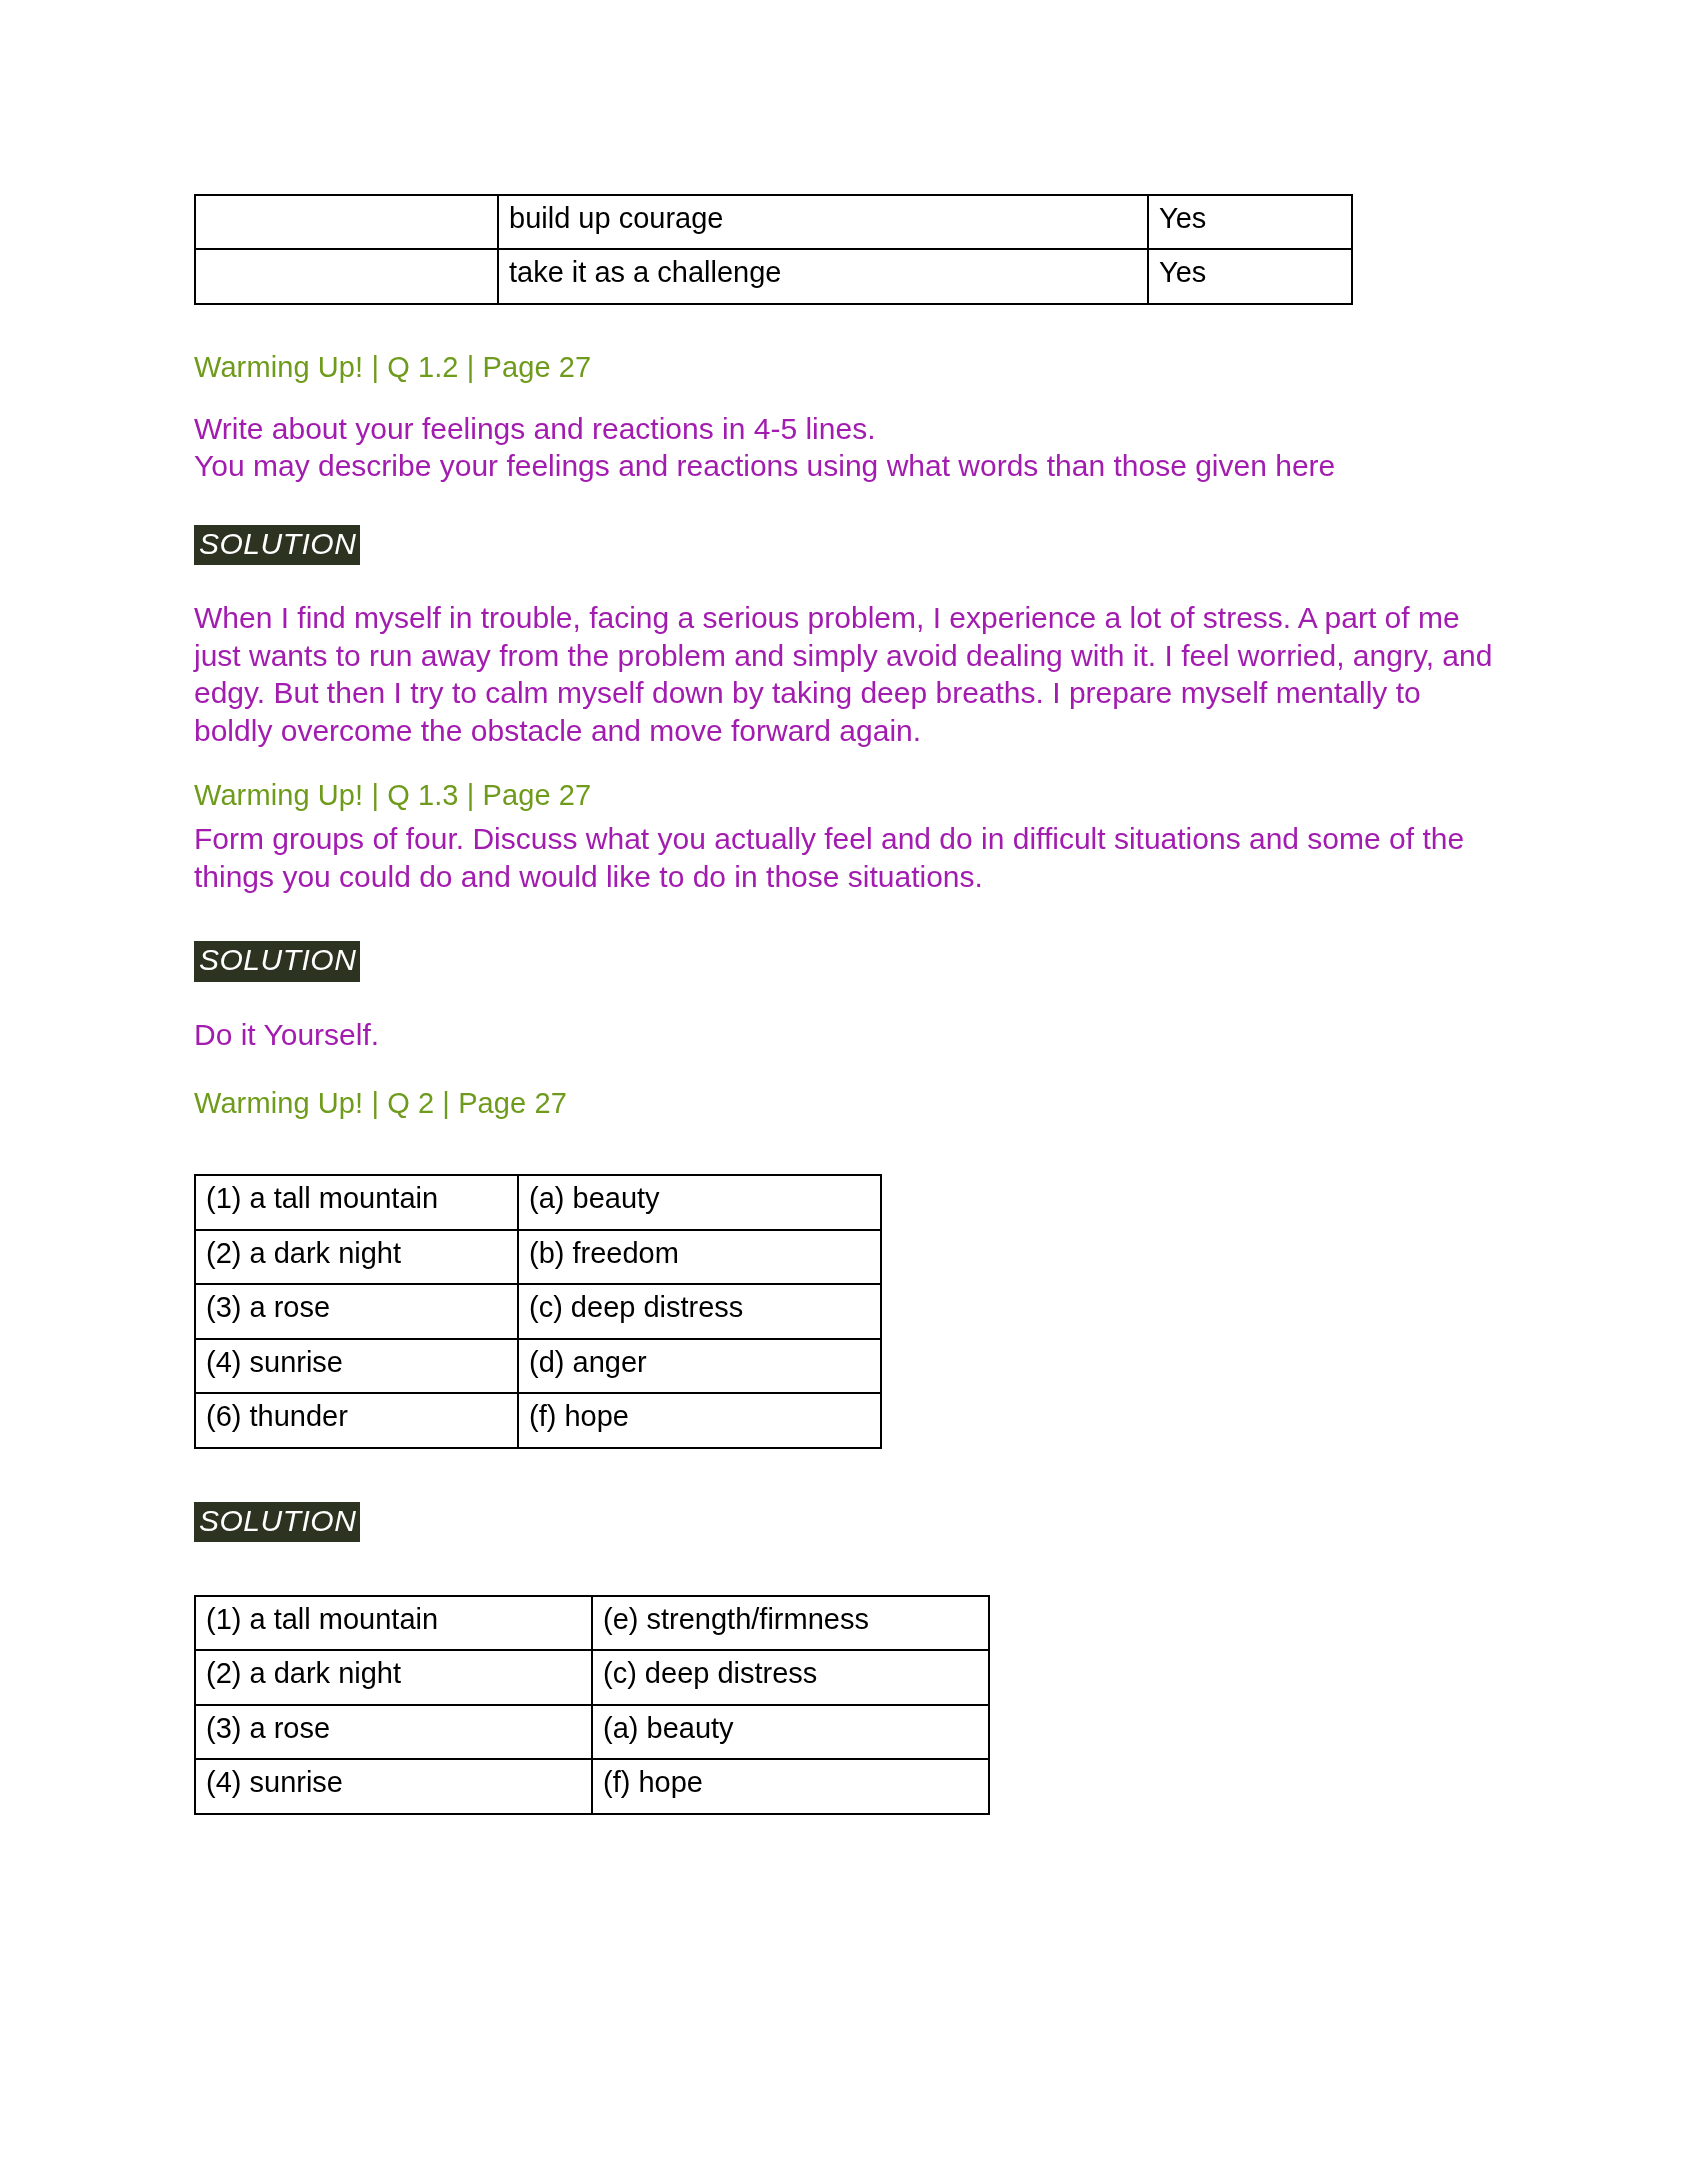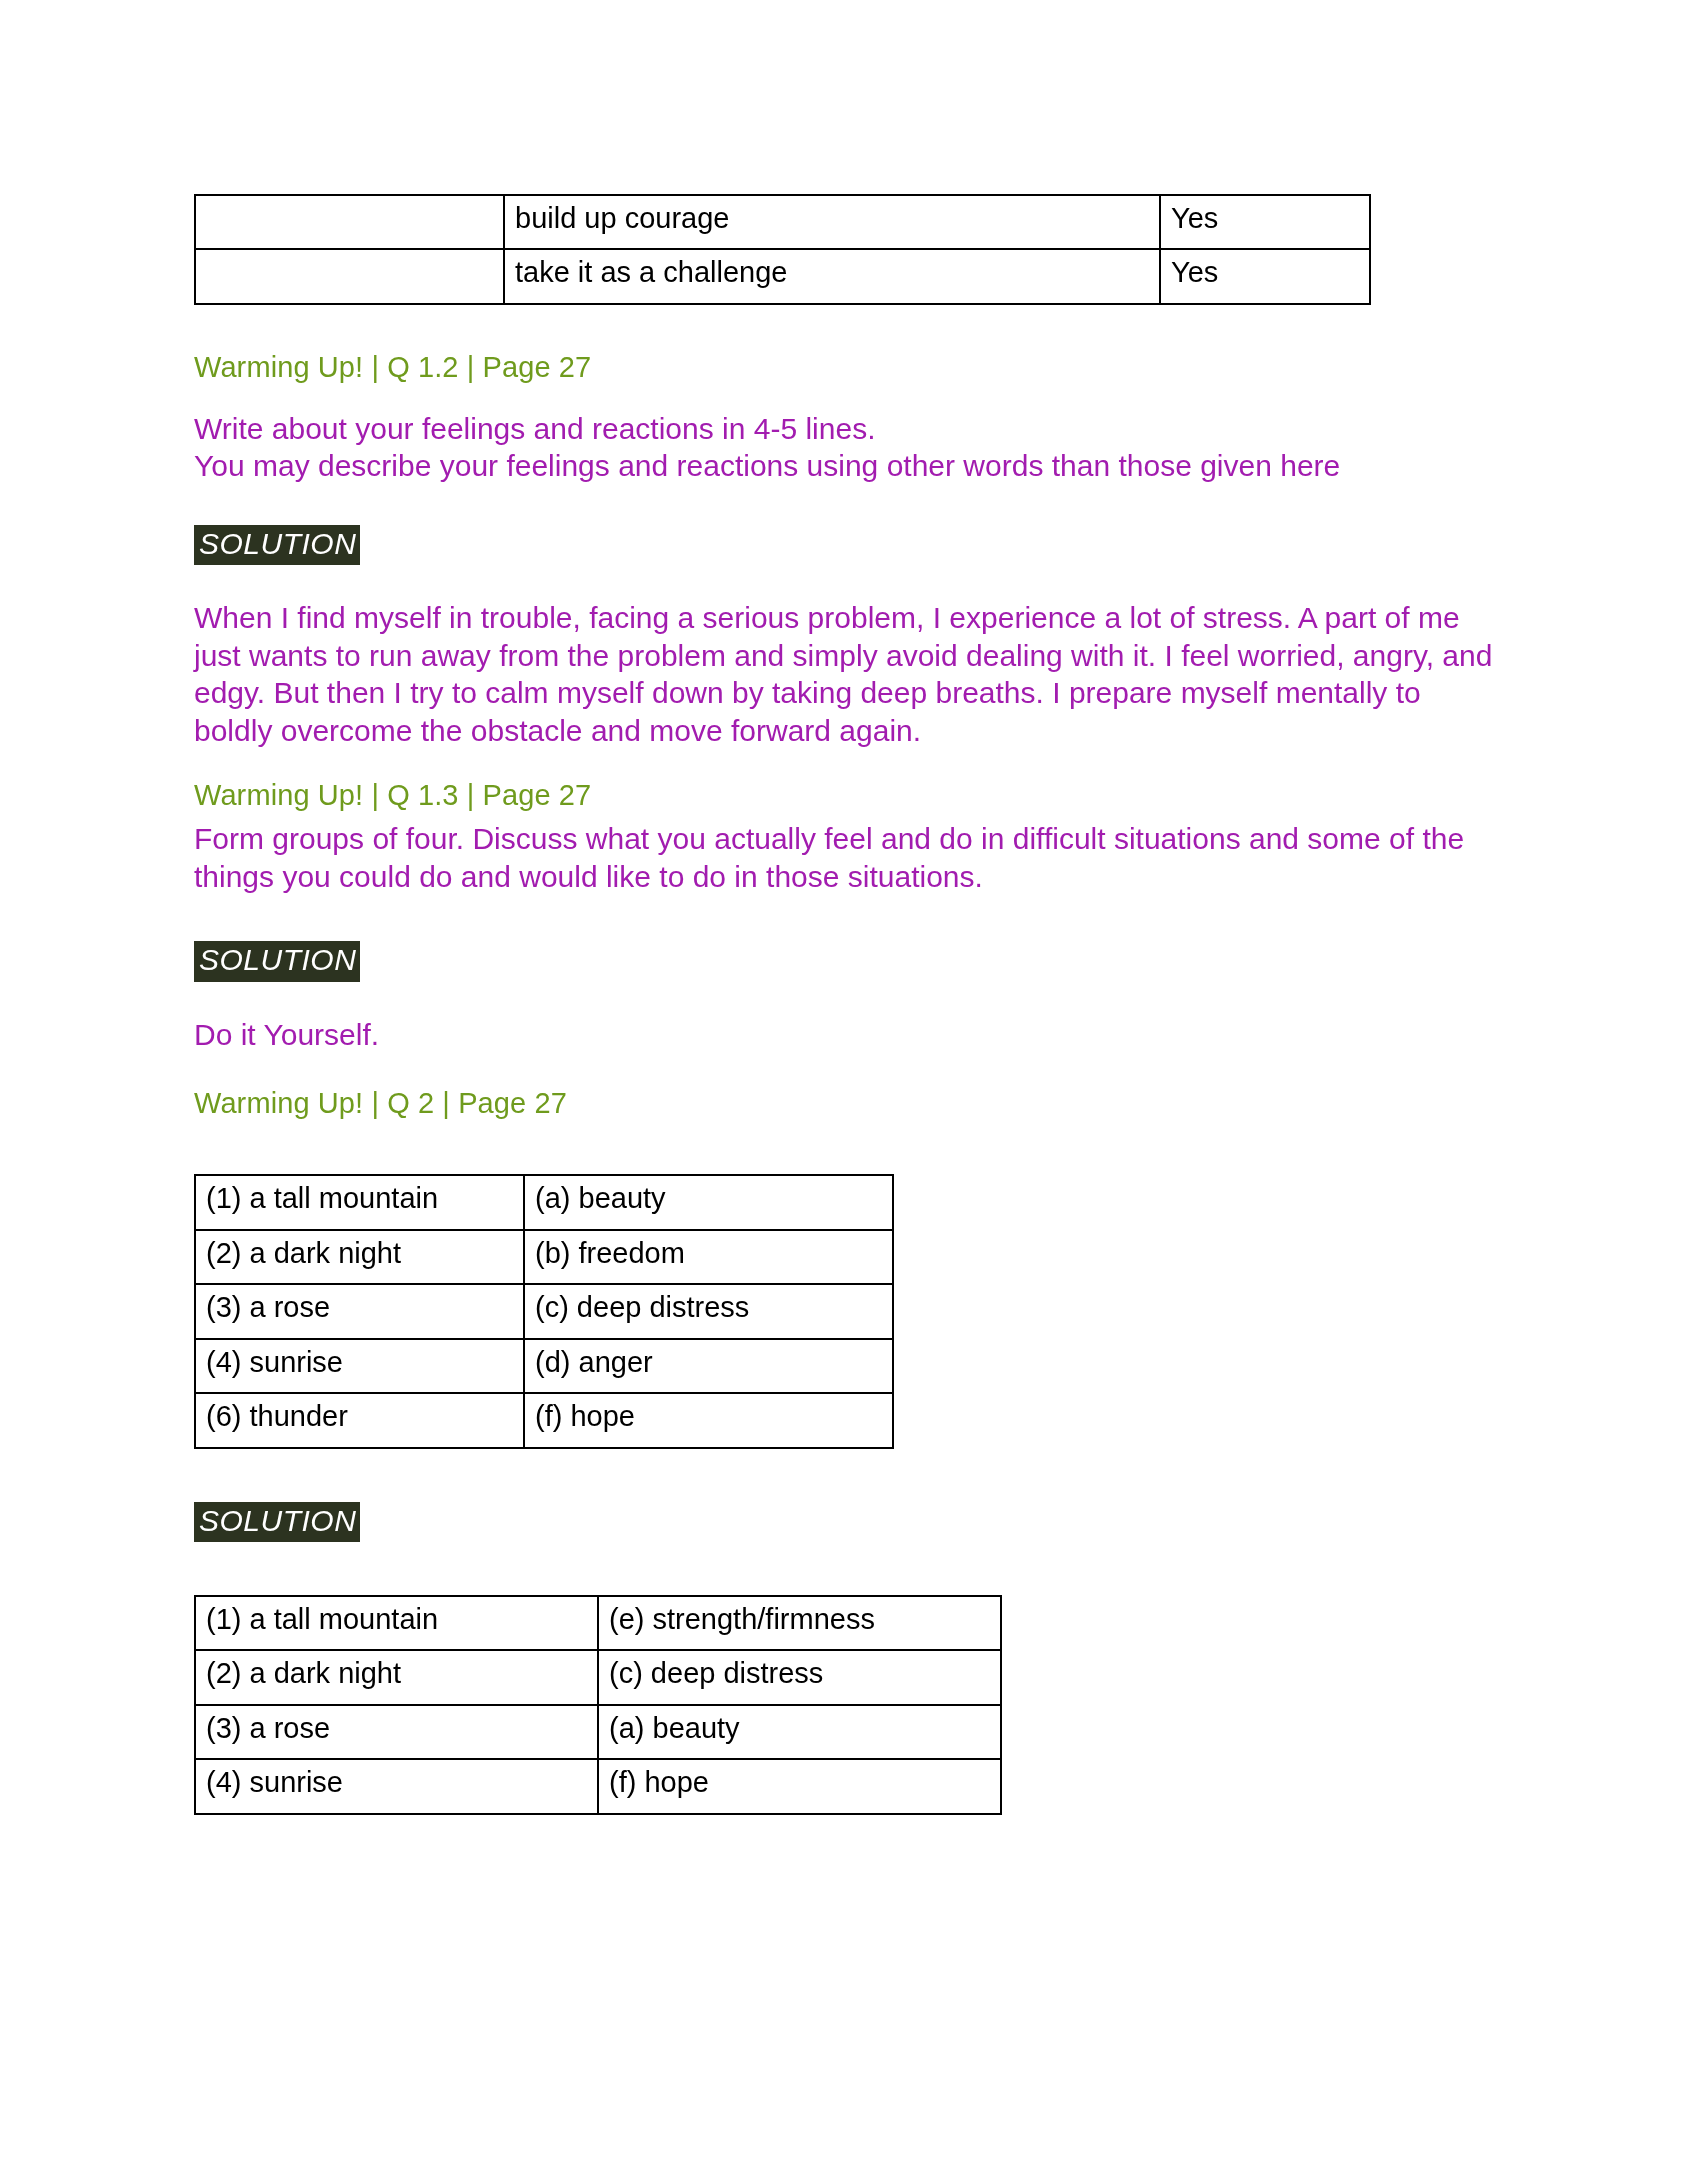--- a/index.html
+++ b/index.html
@@ -29,21 +29,21 @@
     width: 1307px;
   }
 
   
   table.doc-table {
     border-collapse: collapse;
     table-layout: fixed;
   }
   table.doc-table td {
     border: 2px solid #000;
-    padding: 6px 10px 14px 10px;
+    padding: 6px 4px 14px 10px;
     font-size: 29px;
     line-height: 1.12;
     vertical-align: top;
     color: #000;
     background: #fff;
   }
 
   
   .yes-table { width: 1119px; }
   .yes-table td.c1 { width: 287px; }
@@ -122,21 +122,21 @@
       </tbody>
     </table>
 
     <div class="sp-46"></div>
 
     <p class="qhead">Warming Up! | Q 1.2 | Page 27</p>
 
     <div class="sp-26"></div>
 
     <p class="body-text">Write about your feelings and reactions in 4-5 lines.</p>
-    <p class="body-text">You may describe your feelings and reactions using other words than those given here</p>
+    <p class="body-text">You may describe your feelings and reactions using what words than those given here</p>
 
     <div class="sp-40"></div>
 
     <div>
       <span class="solution-chip">SOLUTION</span>
     </div>
 
     <div class="sp-34"></div>
 
     <p class="body-text">When I find myself in trouble, facing a serious problem, I experience a lot of stress. A part of me just wants to run away from the problem and simply avoid dealing with it. I feel worried, angry, and edgy. But then I try to calm myself down by taking deep breaths. I prepare myself mentally to boldly overcome the obstacle and move forward again.</p>

